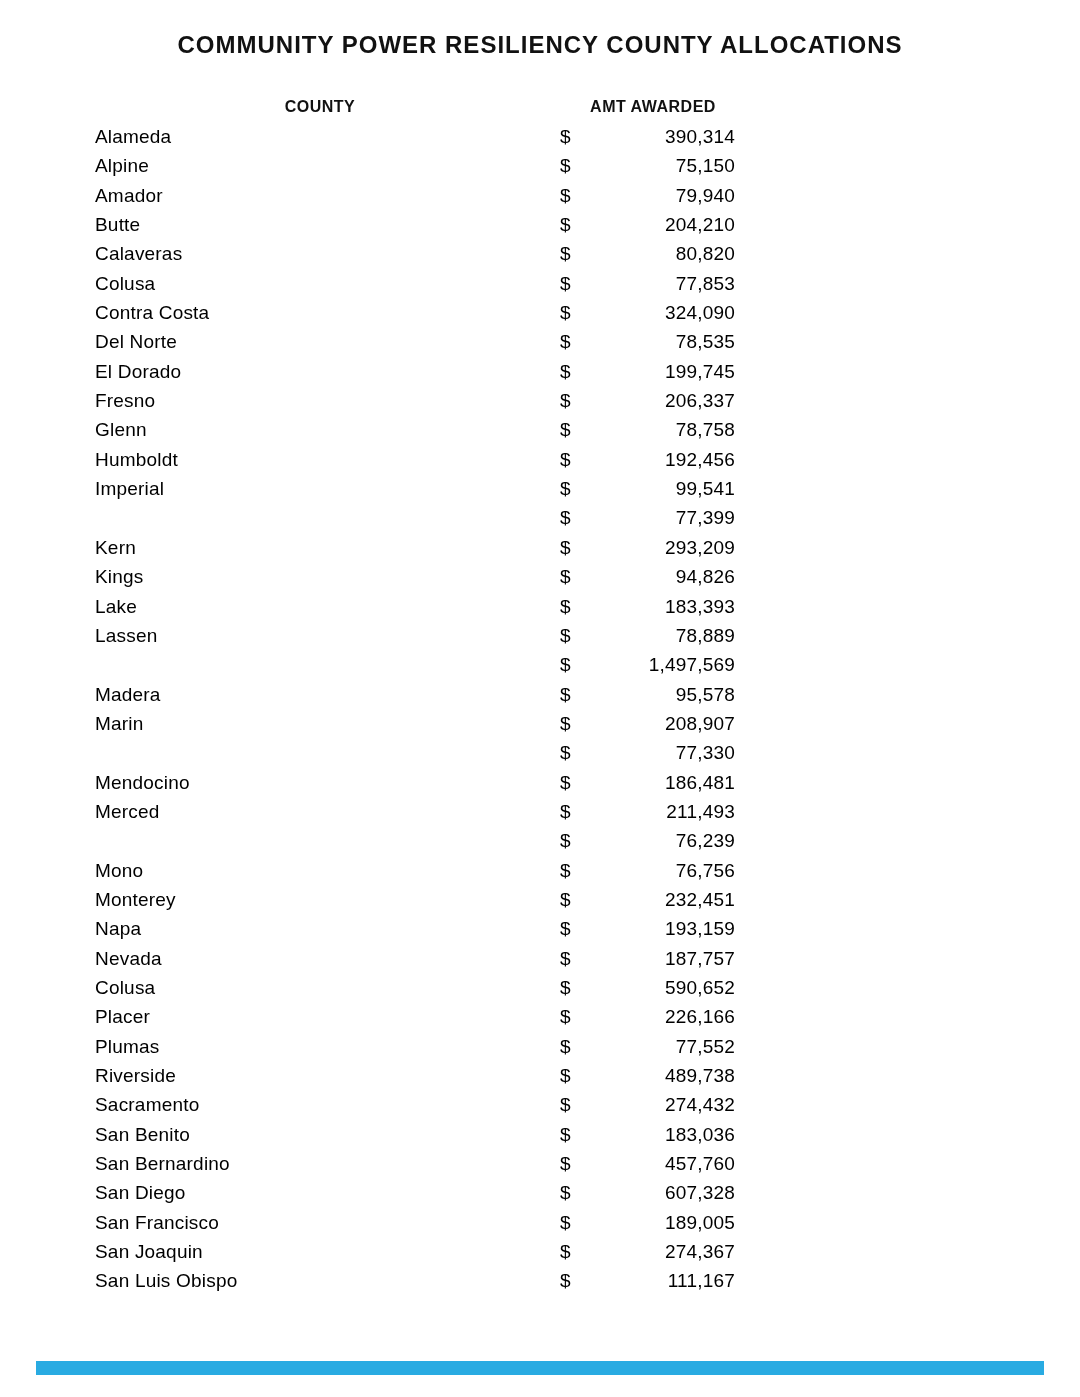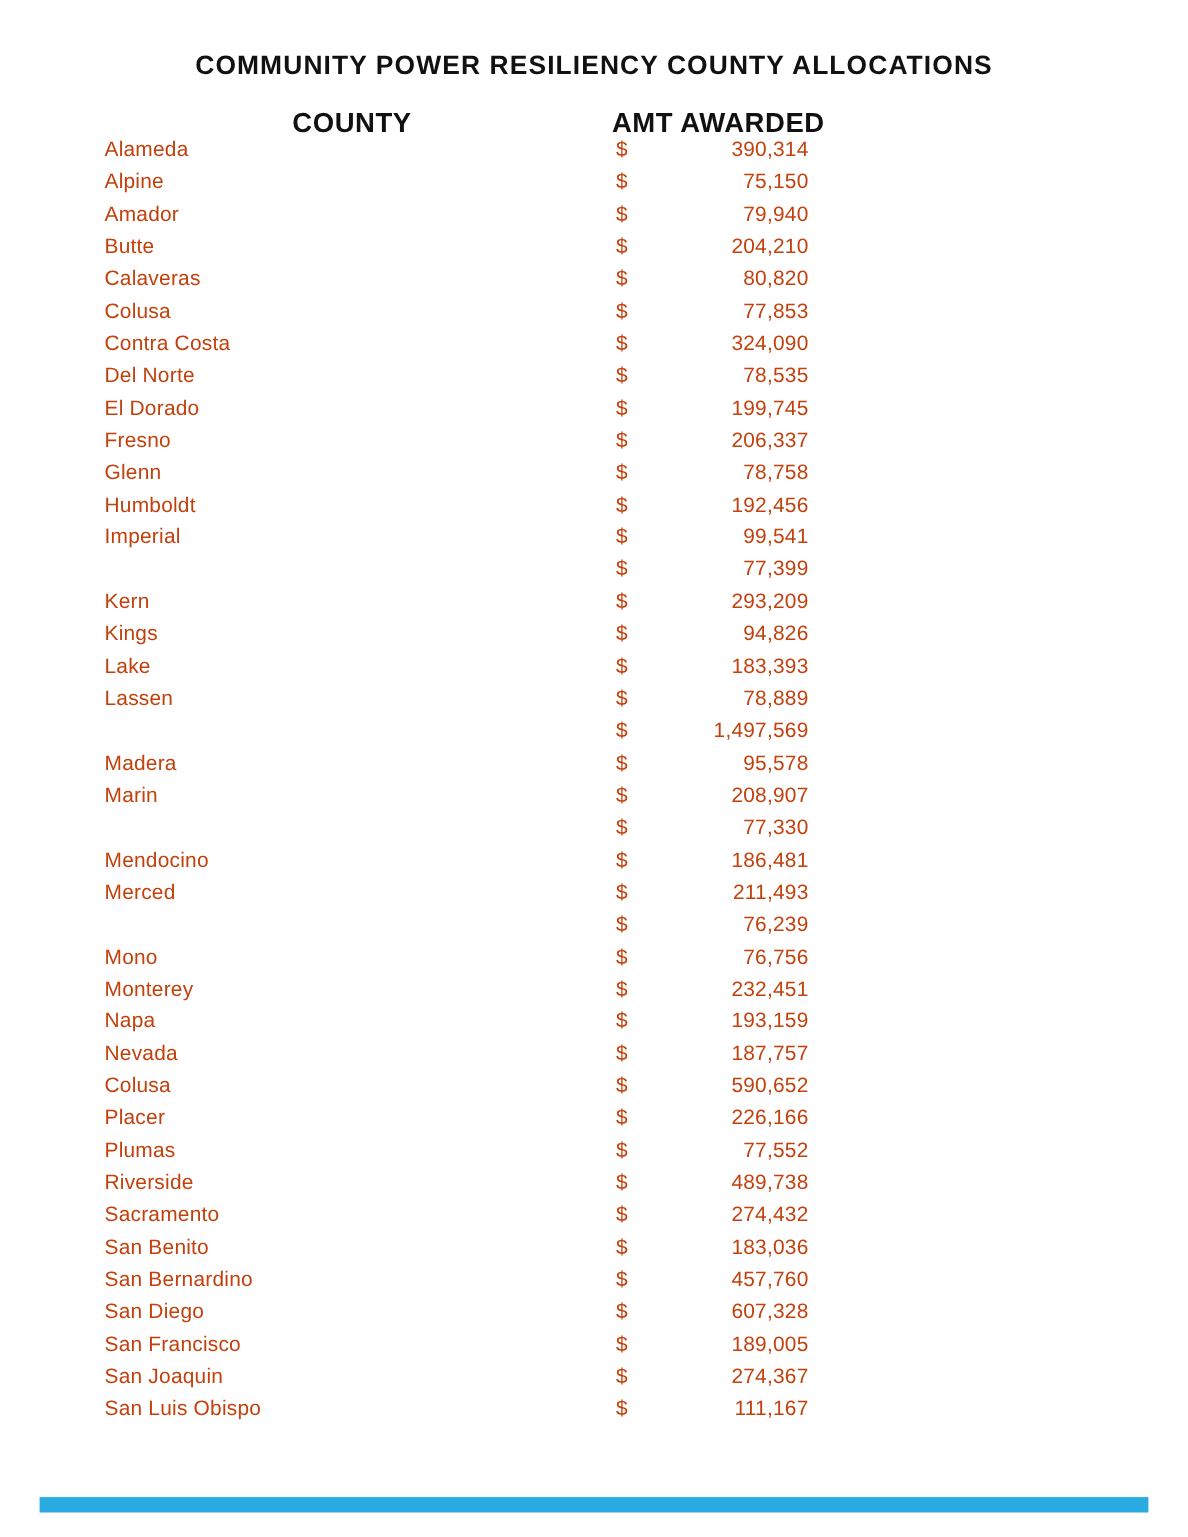--- a/index.html
+++ b/index.html
@@ -9,53 +9,53 @@
     width: 1080px;
     height: 1397px;
     margin: 0 auto;
     background: #ffffff;
     font-family: "Liberation Sans", sans-serif;
     color: #1f1f1f;
     overflow: hidden;
   }
   .doc-title {
     position: absolute;
-    top: 46px;
+    top: 31px;
     left: 0;
     width: 100%;
     text-align: center;
     font-size: 24px;
     font-weight: bold;
     letter-spacing: 1px;
     color: #111111;
   }
   .col-head {
     position: absolute;
     top: 98px;
-    font-size: 25px;
+    font-size: 16px;
     font-weight: bold;
     letter-spacing: 0.5px;
     text-align: center;
     color: #111111;
   }
   .col-head.county-head { left: 205px; width: 230px; }
   .col-head.amt-head    { left: 540px; width: 226px; text-align: center; }
   .rows {
     position: absolute;
     top: 122px;
     left: 0;
     width: 100%;
   }
   .row {
     position: relative;
     height: 29.35px;
     font-size: 19px;
     letter-spacing: 0.2px;
     line-height: 29.35px;
-    color: #c2410c;
+    color: #000000;
   }
   .cell { position: absolute; top: 0; height: 100%; white-space: nowrap; }
   .cell.county { left: 95px;  width: 440px; text-align: left; }
   .cell.dollar { left: 560px; width: 22px;  text-align: left; }
   .cell.amount { left: 588px; width: 147px; text-align: right; }
   .footer-bar {
     position: absolute;
     left: 36px;
     top: 1361px;
     width: 1008px;

